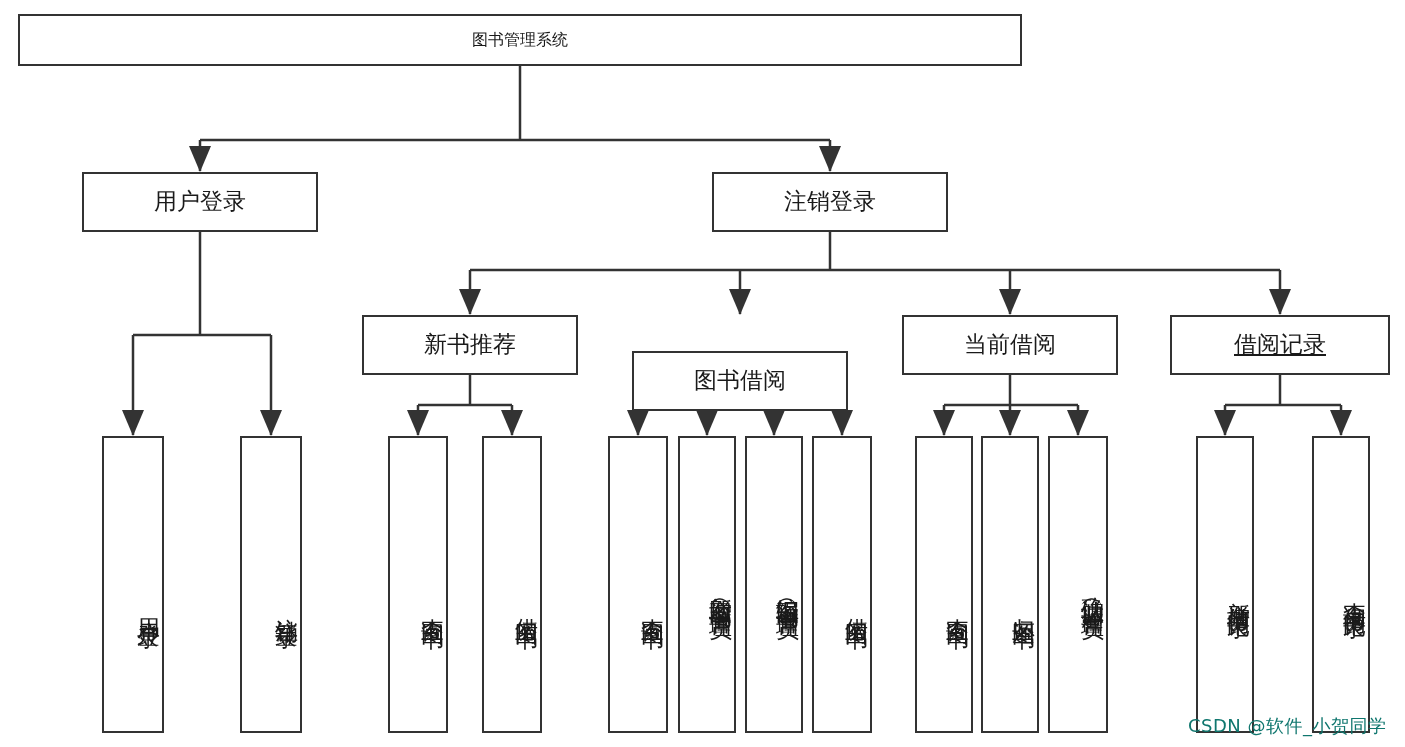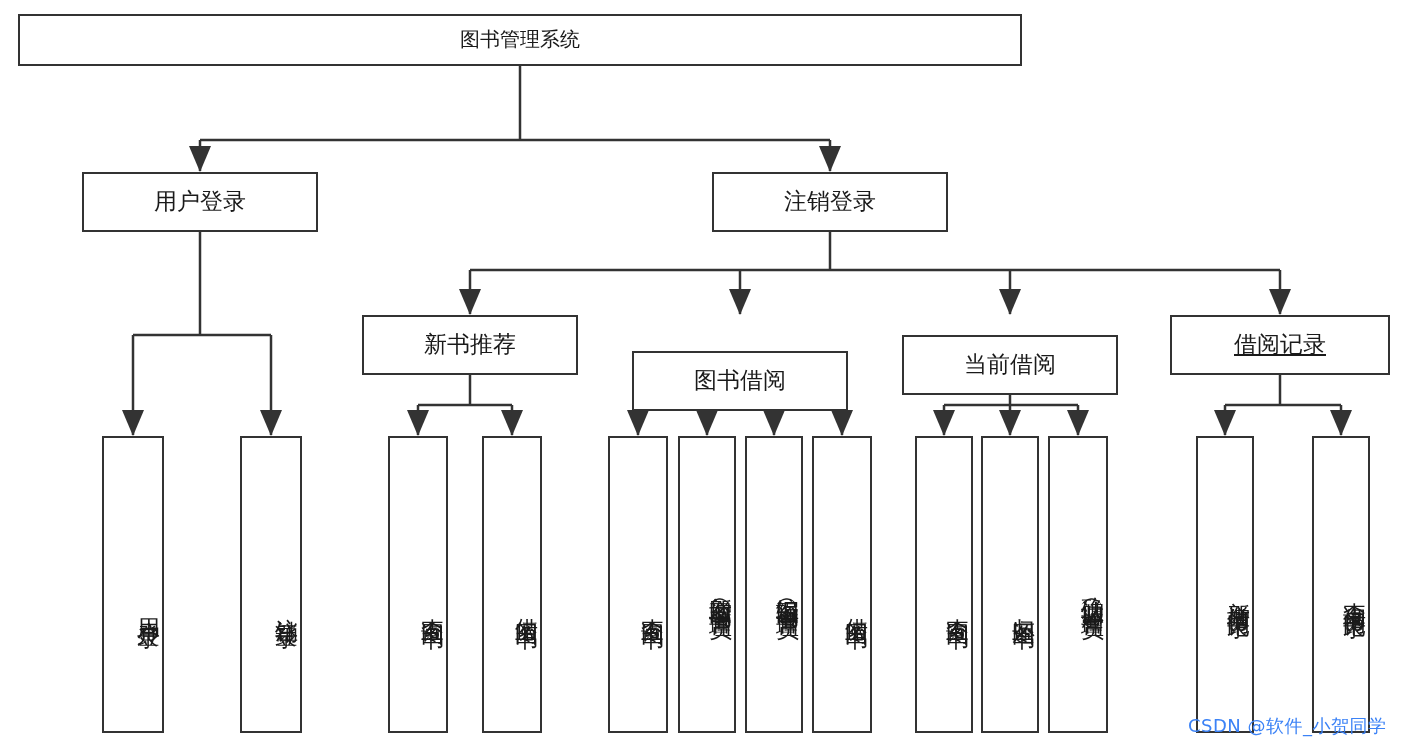--- a/index.html
+++ b/index.html
@@ -35,40 +35,40 @@
     justify-content: center;
     color: #1a1a1a;
     line-height: 1.18;
     text-align: center;
   }
   .node.horizontal {
     writing-mode: horizontal-tb;
     font-size: 23px;
   }
   .node.root {
-    font-size: 20px;
+    font-size: 16px;
   }
   .node.vertical {
     writing-mode: vertical-rl;
     text-orientation: upright;
     font-size: 23px;
     letter-spacing: 3px;
     padding-top: 42px;
     align-items: flex-start;
     justify-content: center;
   }
   .node.vertical.tall-text {
     padding-top: 16px;
   }
   .watermark {
     position: absolute;
     left: 1188px;
     top: 714px;
     font-size: 18px;
-    color: #3b82f6;
+    color: #0f766e;
     letter-spacing: 0.5px;
     white-space: nowrap;
   }
 </style>
 </head>
 <body>
 
 <div id="diagram-root">
 
   <svg id="edges-layer" viewBox="0 0 1405 747" xmlns="http://www.w3.org/2000/svg">
@@ -125,21 +125,21 @@
       <line x1="1341" y1="405" x2="1341" y2="435" stroke="#333333" stroke-width="2.5"></line>
       <polygon points="1330,410 1352,410 1341,436" fill="#333333"></polygon>
     </svg>
 
   <div id="nodes-layer">
       <div class="node horizontal root" style="left: 18px; top: 14px; width: 1004px; height: 52px;">图书管理系统</div>
       <div class="node horizontal" style="left: 82px; top: 172px; width: 236px; height: 60px;">用户登录</div>
       <div class="node horizontal" style="left: 712px; top: 172px; width: 236px; height: 60px;">注销登录</div>
       <div class="node horizontal" style="left: 362px; top: 315px; width: 216px; height: 60px;">新书推荐</div>
       <div class="node horizontal" style="left: 632px; top: 315px; width: 216px; height: 60px; margin-top: 36px;">图书借阅</div>
-      <div class="node horizontal" style="left: 902px; top: 315px; width: 216px; height: 60px; margin-top: 20px;">当前借阅</div>
+      <div class="node horizontal" style="left: 902px; top: 315px; width: 216px; height: 60px;">当前借阅</div>
       <div class="node horizontal" style="left: 1170px; top: 315px; width: 220px; height: 60px; text-decoration: underline;">借阅记录</div>
       <div class="node vertical" style="left: 102px; top: 436px; width: 62px; height: 297px;">用户登录</div>
       <div class="node vertical" style="left: 240px; top: 436px; width: 62px; height: 297px;">注销登录</div>
       <div class="node vertical" style="left: 388px; top: 436px; width: 60px; height: 297px;">查询图书</div>
       <div class="node vertical" style="left: 482px; top: 436px; width: 60px; height: 297px;">借阅图书</div>
       <div class="node vertical" style="left: 608px; top: 436px; width: 60px; height: 297px;">查询图书</div>
       <div class="node vertical tall-text" style="left: 678px; top: 436px; width: 58px; height: 297px;">新增图书（管理员）</div>
       <div class="node vertical tall-text" style="left: 745px; top: 436px; width: 58px; height: 297px;">编辑图书（管理员）</div>
       <div class="node vertical" style="left: 812px; top: 436px; width: 60px; height: 297px;">借阅图书</div>
       <div class="node vertical" style="left: 915px; top: 436px; width: 58px; height: 297px;">查询图书</div>

